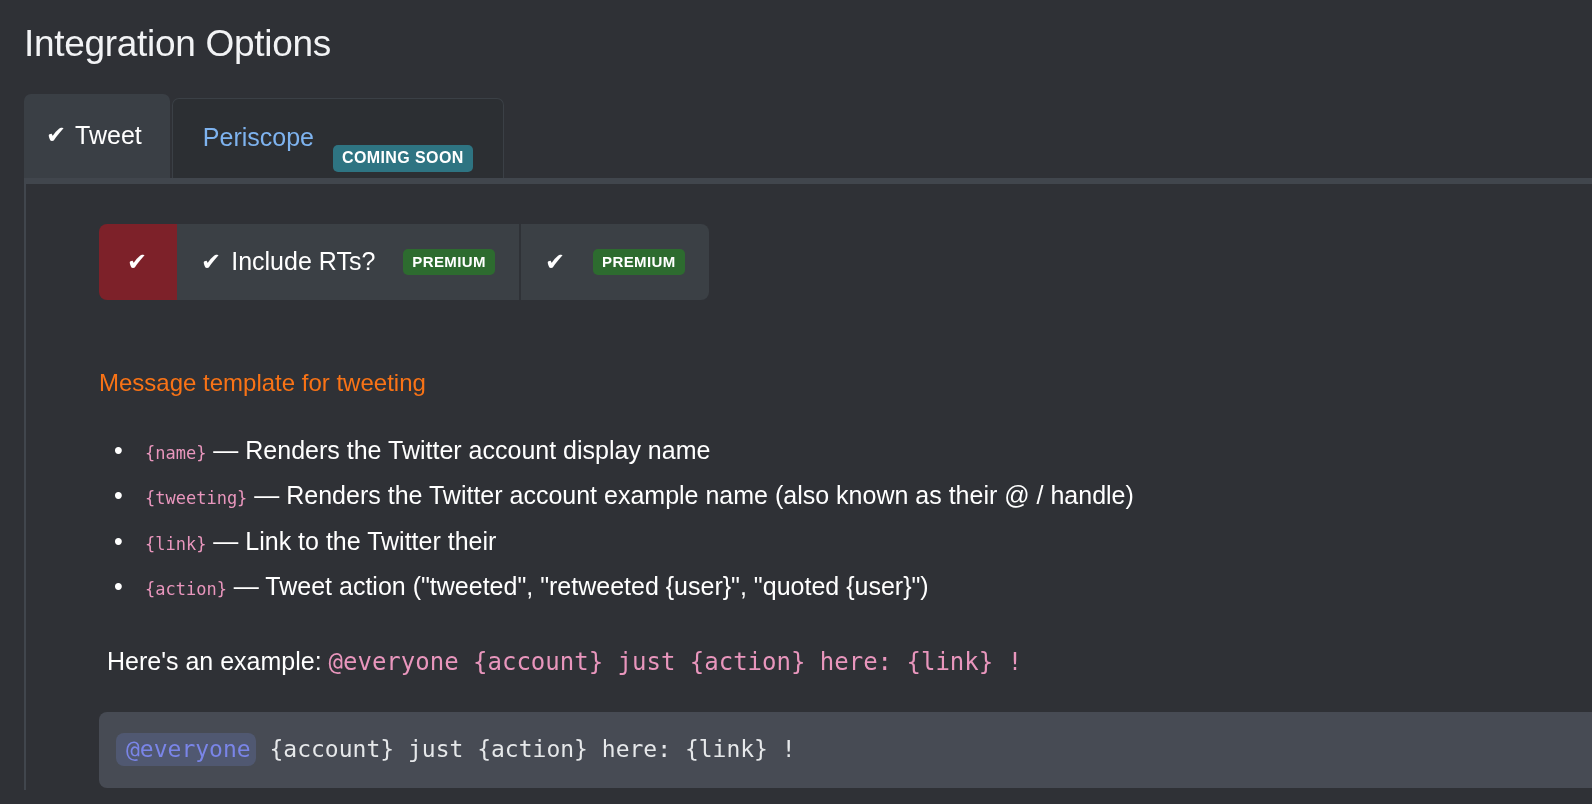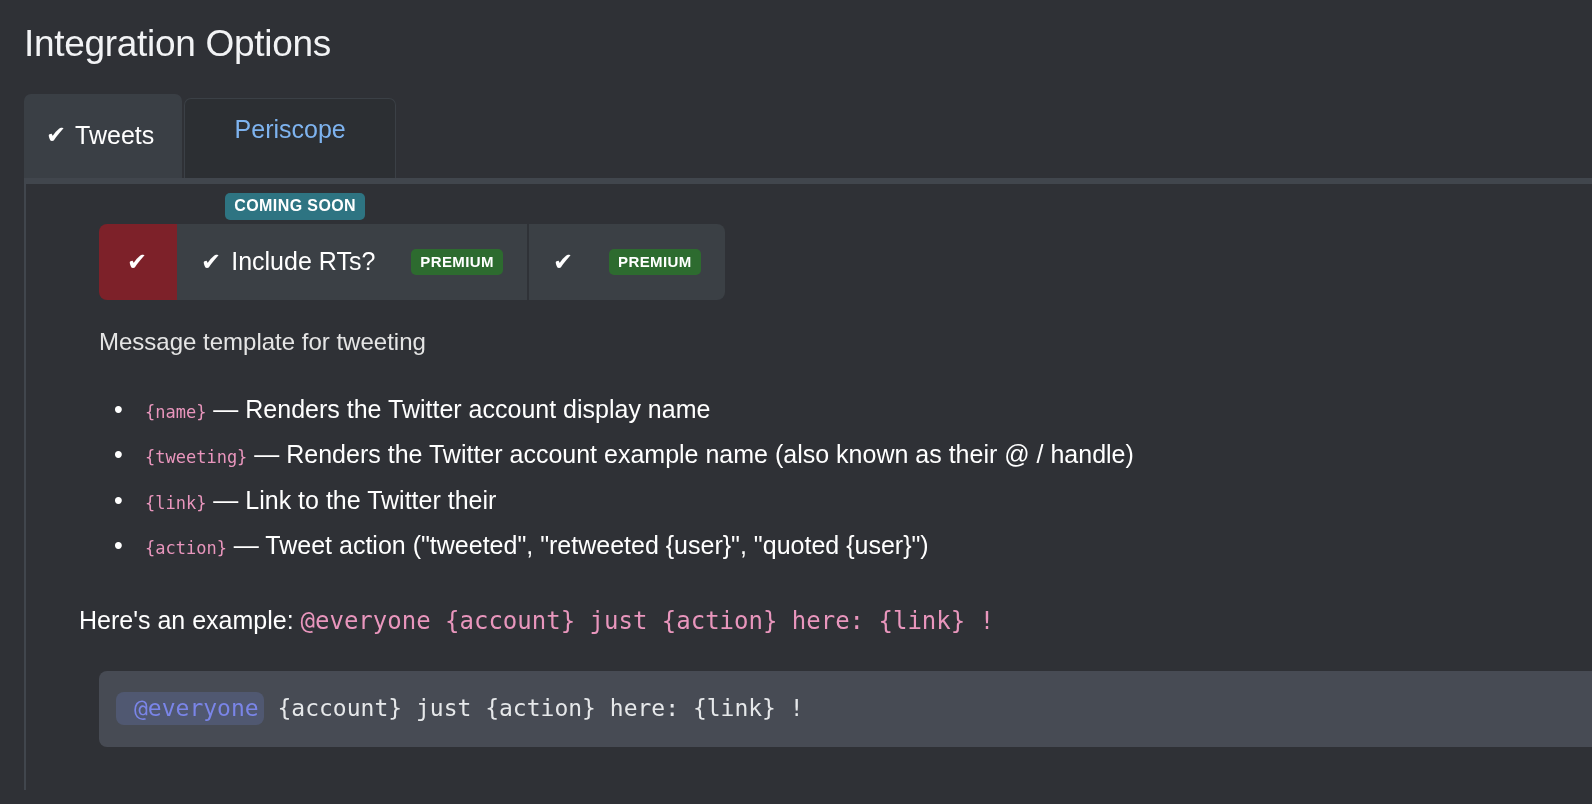--- a/index.html
+++ b/index.html
@@ -53,42 +53,41 @@
     height: 84px;
   }
   .tab-inactive {
     background: #2c2f33;
     color: #7eb3ef;
     padding: 18px 30px 20px 30px;
     height: 80px;
     border: 1px solid #3b4046;
     border-bottom: none;
     margin-left: 2px;
-    flex-direction: column;
   }
   .check-glyph {
     font-size: 24px;
     line-height: 1;
     display: inline-block;
     font-family: "DejaVu Sans", sans-serif;
     font-weight: 700;
   }
   .badge {
     display: inline-block;
     font-size: 16px;
     font-weight: 700;
     letter-spacing: 0.4px;
     color: #ffffff;
     border-radius: 5px;
     padding: 5px 9px 6px 9px;
     line-height: 1;
     font-family: "Liberation Sans", sans-serif;
   }
   .badge-coming-soon { background: #2e7482; margin-left: 10px; margin-top: 42px; }
-  .badge-premium { background: #2d6b2f; margin-left: 26px; font-size: 15px; }
+  .badge-premium { background: #2d6b2f; margin-left: 18px; font-size: 15px; }
 
   
   .panel {
     border-top: 6px solid #41464d;
     border-left: 2px solid #41464d;
     margin-left: 24px;
     min-height: 612px;
     box-sizing: border-box;
     position: relative;
   }
@@ -117,22 +116,22 @@
     user-select: none;
     white-space: nowrap;
   }
   .btn-on { background: #7d2129; padding-left: 28px; padding-right: 30px; }
   .btn-off { background: #3b4045; }
   .btn-divider { width: 2px; background: #2f3237; }
 
   
   .section-label {
     font-size: 24px;
-    color: #e5e5e5;
-    margin: 26px 0 0 64px;
+    color: #f97316;
+    margin: 67px 0 0 64px;
     line-height: 1.3;
   }
   ul.token-list {
     list-style: none;
     margin: 29px 0 0 0;
     padding: 0 0 0 110px;
   }
   ul.token-list li {
     position: relative;
     font-size: 25px;
@@ -147,21 +146,21 @@
     color: #ffffff;
     font-size: 25px;
   }
   .tok {
     font-family: "DejaVu Sans Mono", monospace;
     color: #e996bd;
     font-size: 17px;
   }
   .example-line {
     font-size: 25px;
-    margin: 35px 0 0 44px;
+    margin: 35px 0 0 72px;
     color: #ffffff;
     line-height: 1.3;
   }
   .example-code {
     font-family: "DejaVu Sans Mono", monospace;
     color: #e996bd;
     font-size: 24px;
   }
 
   
@@ -175,33 +174,33 @@
     color: #e6e8ea;
     line-height: 1.5;
     box-sizing: border-box;
     width: 1600px;
     white-space: nowrap;
   }
   .mention {
     background: rgba(114,137,218,0.22);
     color: #7a85e8;
     border-radius: 8px;
-    padding: 3px 5px 4px 18px;
+    padding: 3px 5px 4px 10px;
   }
 </style>
 </head>
 <body>
 
 <h1 class="page-title">Integration Options</h1>
 
 <div class="tab-strip">
 
   <div class="tab tab-active">
     <span class="check-glyph">✔</span>
-    <span>Tweets</span>
+    <span>Tweet</span>
   </div>
 
   <div class="tab tab-inactive">
     <span>Periscope</span>
     <span class="badge badge-coming-soon">COMING SOON</span>
   </div>
 
 </div>
 
 <div class="panel">

